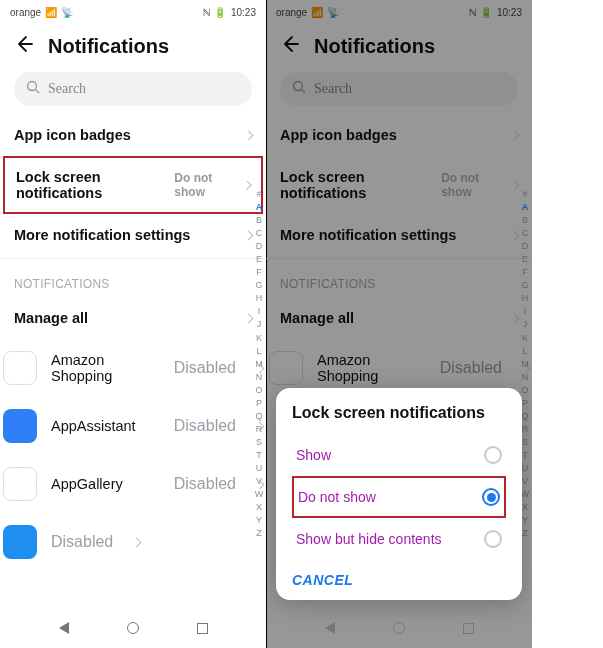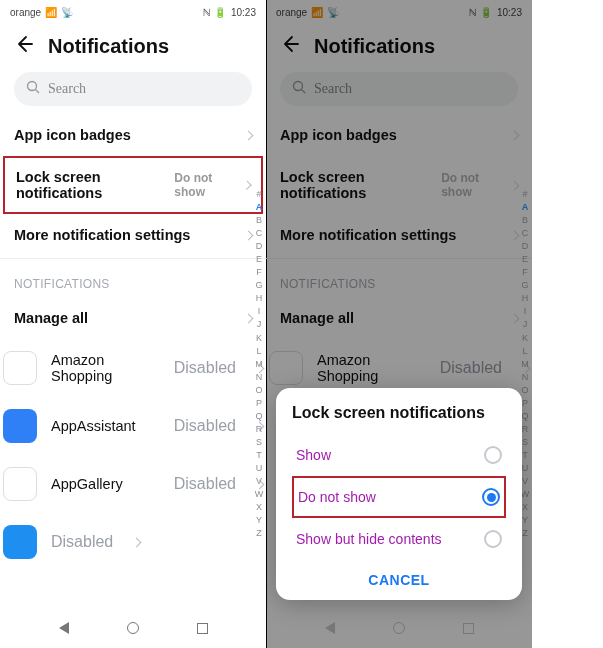--- a/index.html
+++ b/index.html
@@ -34,21 +34,21 @@
   .index .active { color:#2b82f0; font-weight:600; }
 
   .scrim { position:absolute; inset:0; background:rgba(0,0,0,.30); }
   .sheet { position:absolute; left:10px; right:10px; bottom:48px; background:#fff; border-radius:14px; padding:16px 16px 8px 16px; box-shadow:0 4px 24px rgba(0,0,0,.25); }
   .sheet h3 { font-size:16px; font-weight:600; color:#111; margin-bottom:12px; }
   .opt { display:flex; align-items:center; justify-content:space-between; padding:12px 4px; font-size:14px; color:#a21caf; }
   .opt.selected { border:2px solid #b7232d; padding:10px 4px; }
   .radio { width:18px; height:18px; border:2px solid #c7c9ce; border-radius:50%; display:flex; align-items:center; justify-content:center; }
   .radio.on { border-color:#1d79f2; }
   .radio.on::after { content:""; width:9px; height:9px; border-radius:50%; background:#1d79f2; }
-  .cancel { text-align:center; color:#1d79f2; font-weight:600; font-size:14px; padding:12px 0 4px 0; letter-spacing:.5px; }
+  .cancel { color:#1d79f2; font-weight:600; font-size:14px; padding:12px 0 4px 0; letter-spacing:.5px;font-style:italic; }
 
   .nav { position:absolute; bottom:0; left:0; right:0; height:40px; display:flex; justify-content:center; gap:58px; align-items:center; }
   .nav .tri { width:0;height:0;border-top:6px solid transparent;border-bottom:6px solid transparent;border-right:10px solid #777; }
   .nav .circ{ width:12px;height:12px;border:1.6px solid #777;border-radius:50%; }
   .nav .sq  { width:11px;height:11px;border:1.6px solid #777; }
 
   
   .bg-amazon{background:#fff;border:1px solid #ddd;}
   .bg-qegg{background:#0d1e14;}
   .bg-assist{background:#2f7ff6;}

